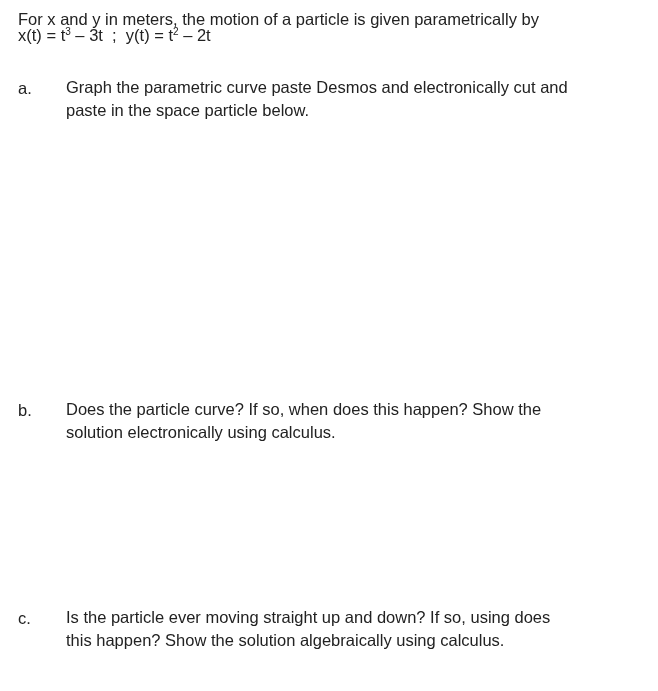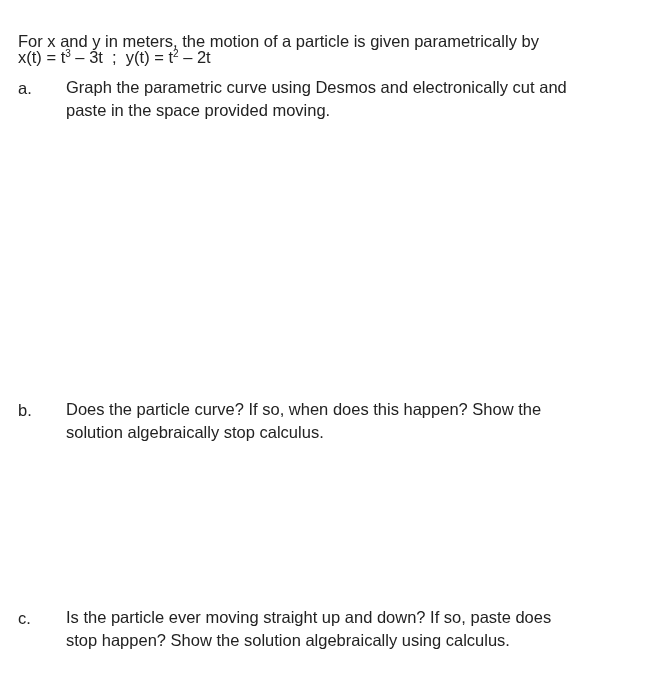--- a/index.html
+++ b/index.html
@@ -1,48 +1,48 @@
 <!DOCTYPE html>
 <html><head>
   <meta charset="utf-8">
   <style>
     html, body { margin: 0; padding: 0; background: #ffffff; }
     body {
       width: 658px; height: 691px; position: relative; overflow: hidden;
       font-family: "Liberation Sans", "DejaVu Sans", sans-serif;
       color: #222222; font-size: 16.5px;
     }
-    .line { position: absolute; white-space: nowrap; line-height: 22px; margin-top: 22px; }
+    .line { position: absolute; white-space: nowrap; line-height: 22px; }
     .label { position: absolute; left: 18px; line-height: 22px; }
     .qtext { position: absolute; left: 66px; line-height: 23px; white-space: nowrap; }
     sup { font-size: 10px; vertical-align: 6px; line-height: 0; }
   </style>
 </head>
 <body>
 
 <div>
   <div class="line" style="left:18px; top:8px;">For x and y in meters, the motion of a particle is given parametrically by</div>
   <div class="line" style="left:18px; top:24px;">
     <span>x(t) = t</span><sup>3</sup><span style="white-space:pre"> – 3t  ;  y(t) = t</span><sup>2</sup><span style="white-space:pre"> – 2t</span>
   </div>
 </div>
 
 <div>
   <div class="label" style="top:77px;">a.</div>
-  <div class="qtext" style="top:76px;">Graph the parametric curve using Desmos and electronically cut and</div>
-  <div class="qtext" style="top:99px;">paste in the space provided moving.</div>
+  <div class="qtext" style="top:76px;">Graph the parametric curve paste Desmos and electronically cut and</div>
+  <div class="qtext" style="top:99px;">paste in the space particle below.</div>
 </div>
 
 <div style="position:absolute; left:18px; top:130px; width:620px; height:260px;"></div>
 
 <div>
   <div class="label" style="top:399px;">b.</div>
   <div class="qtext" style="top:398px;">Does the particle curve?  If so, when does this happen?  Show the</div>
-  <div class="qtext" style="top:421px;">solution algebraically stop calculus.</div>
+  <div class="qtext" style="top:421px;">solution electronically using calculus.</div>
 </div>
 
 <div style="position:absolute; left:18px; top:450px; width:620px; height:150px;"></div>
 
 <div>
   <div class="label" style="top:607px;">c.</div>
-  <div class="qtext" style="top:606px;">Is the particle ever moving straight up and down?  If so, paste does</div>
-  <div class="qtext" style="top:629px;">stop happen?  Show the solution algebraically using calculus.</div>
+  <div class="qtext" style="top:606px;">Is the particle ever moving straight up and down?  If so, using does</div>
+  <div class="qtext" style="top:629px;">this happen?  Show the solution algebraically using calculus.</div>
 </div>
 
 </body></html>

